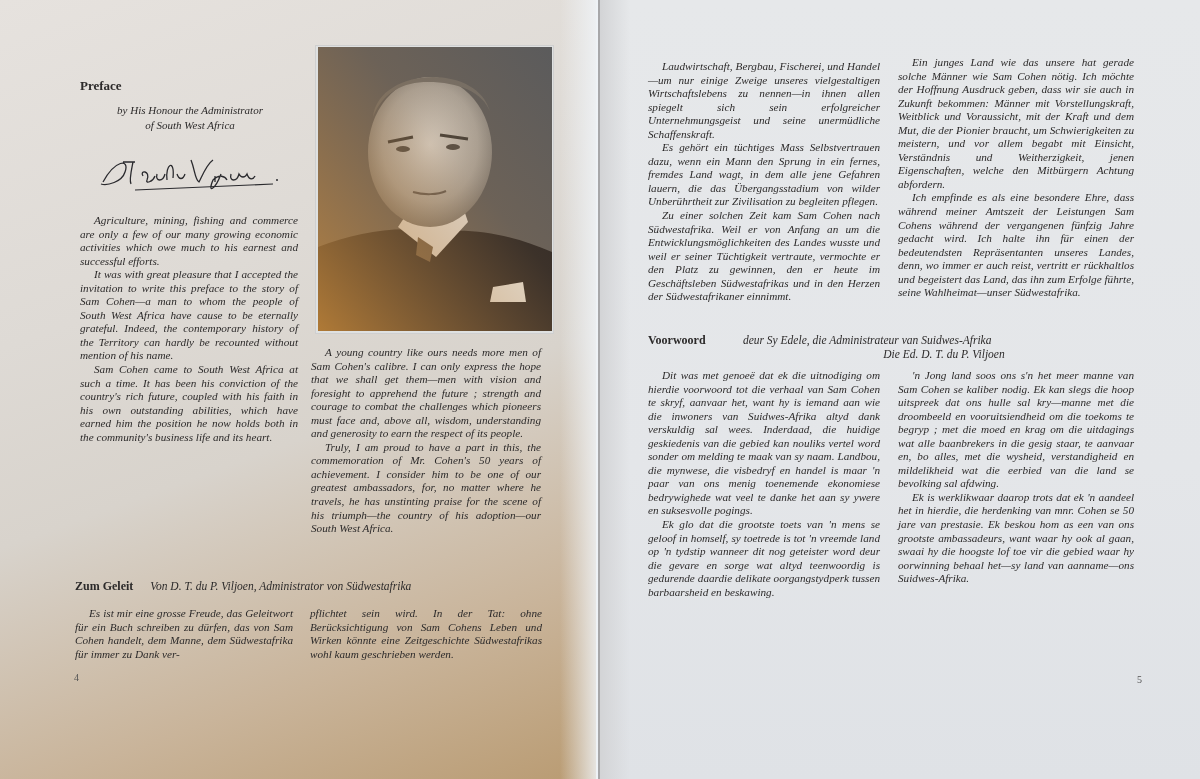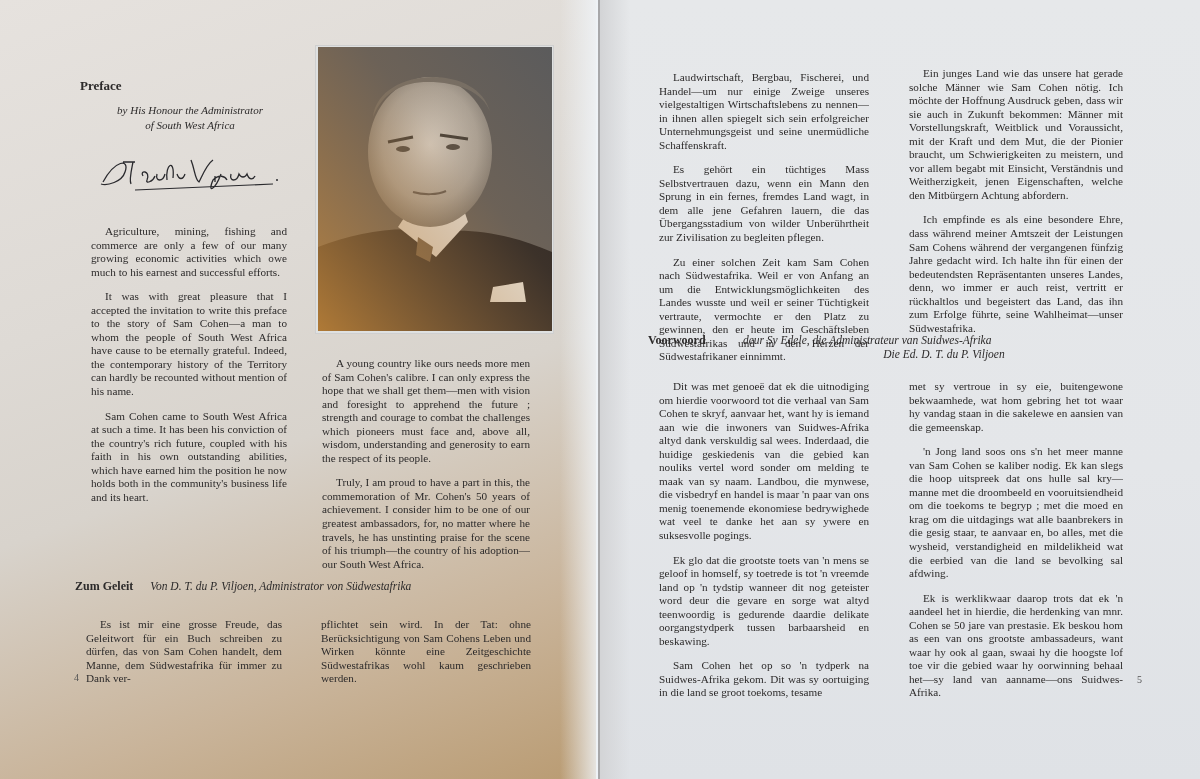--- a/index.html
+++ b/index.html
@@ -26,21 +26,21 @@
   }
   .page-right {
     position:absolute; left:600px; top:0; width:600px; height:779px;
     background:linear-gradient(180deg,#e6e8ea 0%,#e4e6e9 60%,#dfe2e6 100%);
   }
   .page-right::before {
     content:""; position:absolute; left:0; top:0; width:30px; height:100%;
     background:linear-gradient(90deg,#d3d4d6 0%,rgba(228,230,233,0) 100%);
   }
   .col { position:absolute; font-size:11.2px; line-height:13.55px; text-align:justify; }
-  .col p { margin:11px; text-indent:14px; }
+  .col p { margin:0; text-indent:14px;font-style:italic; }
   .title-preface { position:absolute; left:80px; top:78px; width:220px; font-weight:bold; font-size:13px; }
   .byline { position:absolute; left:80px; top:103px; width:220px; text-align:center; font-style:italic; font-size:11px; line-height:15px; }
   .signature { position:absolute; left:95px; top:150px; width:190px; height:45px; }
   .photo-frame {
     position:absolute; left:316px; top:46px; width:237px; height:287px;
     background:#dfe1e1; box-shadow:0 0 0 1px #cfcfcf;
   }
   .photo {
     position:absolute; left:318px; top:47px; width:234px; height:284px; overflow:hidden;
     background:radial-gradient(ellipse at 40% 30%,#9c9b98 0%,#6d6c6a 40%,#4a4a4b 75%,#3b3c3f 100%);
@@ -133,20 +133,18 @@
 </div>
 
 <div class="heading-row" style="left:648px; top:333px; width:500px;">
   <span class="h" style="display:inline-block; width:92px;">Voorwoord</span>
   <span class="sub">deur Sy Edele, die Administrateur van Suidwes-Afrika</span>
   <div class="sub" style="margin-left:92px;text-align:center;">Die Ed. D. T. du P. Viljoen</div>
 </div>
 <div class="col" style="left:648px; top:369px; width:232px;">
   <p>Dit was met genoeë dat ek die uitnodiging om hierdie voorwoord tot die verhaal van Sam Cohen te skryf, aanvaar het, want hy is iemand aan wie die inwoners van Suidwes-Afrika altyd dank verskuldig sal wees. Inderdaad, die huidige geskiedenis van die gebied kan nouliks vertel word sonder om melding te maak van sy naam. Landbou, die mynwese, die visbedryf en handel is maar 'n paar van ons menig toenemende ekonomiese bedrywighede wat veel te danke het aan sy ywere en suksesvolle pogings.</p>
   <p>Ek glo dat die grootste toets van 'n mens se geloof in homself, sy toetrede is tot 'n vreemde land op 'n tydstip wanneer dit nog geteister word deur die gevare en sorge wat altyd teenwoordig is gedurende daardie delikate oorgangstydperk tussen barbaarsheid en beskawing.</p>
-  <p>Sam Cohen het op so 'n tydperk na Suidwes-Afrika gekom. Dit was sy oortuiging in die land se groot toekoms, tesame</p>
 </div>
 <div class="col" style="left:898px; top:369px; width:236px;">
-  <p style="text-indent:0">met sy vertroue in sy eie, buitengewone bekwaamhede, wat hom gebring het tot waar hy vandag staan in die sakelewe en aansien van die gemeenskap.</p>
   <p>'n Jong land soos ons s'n het meer manne van Sam Cohen se kaliber nodig. Ek kan slegs die hoop uitspreek dat ons hulle sal kry—manne met die droombeeld en vooruitsiendheid om die toekoms te begryp ; met die moed en krag om die uitdagings wat alle baanbrekers in die gesig staar, te aanvaar en, bo alles, met die wysheid, verstandigheid en mildelikheid wat die eerbied van die land se bevolking sal afdwing.</p>
   <p>Ek is werklikwaar daarop trots dat ek 'n aandeel het in hierdie, die herdenking van mnr. Cohen se 50 jare van prestasie. Ek beskou hom as een van ons grootste ambassadeurs, want waar hy ook al gaan, swaai hy die hoogste lof toe vir die gebied waar hy oorwinning behaal het—sy land van aanname—ons Suidwes-Afrika.</p>
 </div>
 <div class="pagenum" style="left:1137px; top:674px;">5</div>
 
 </body></html>

